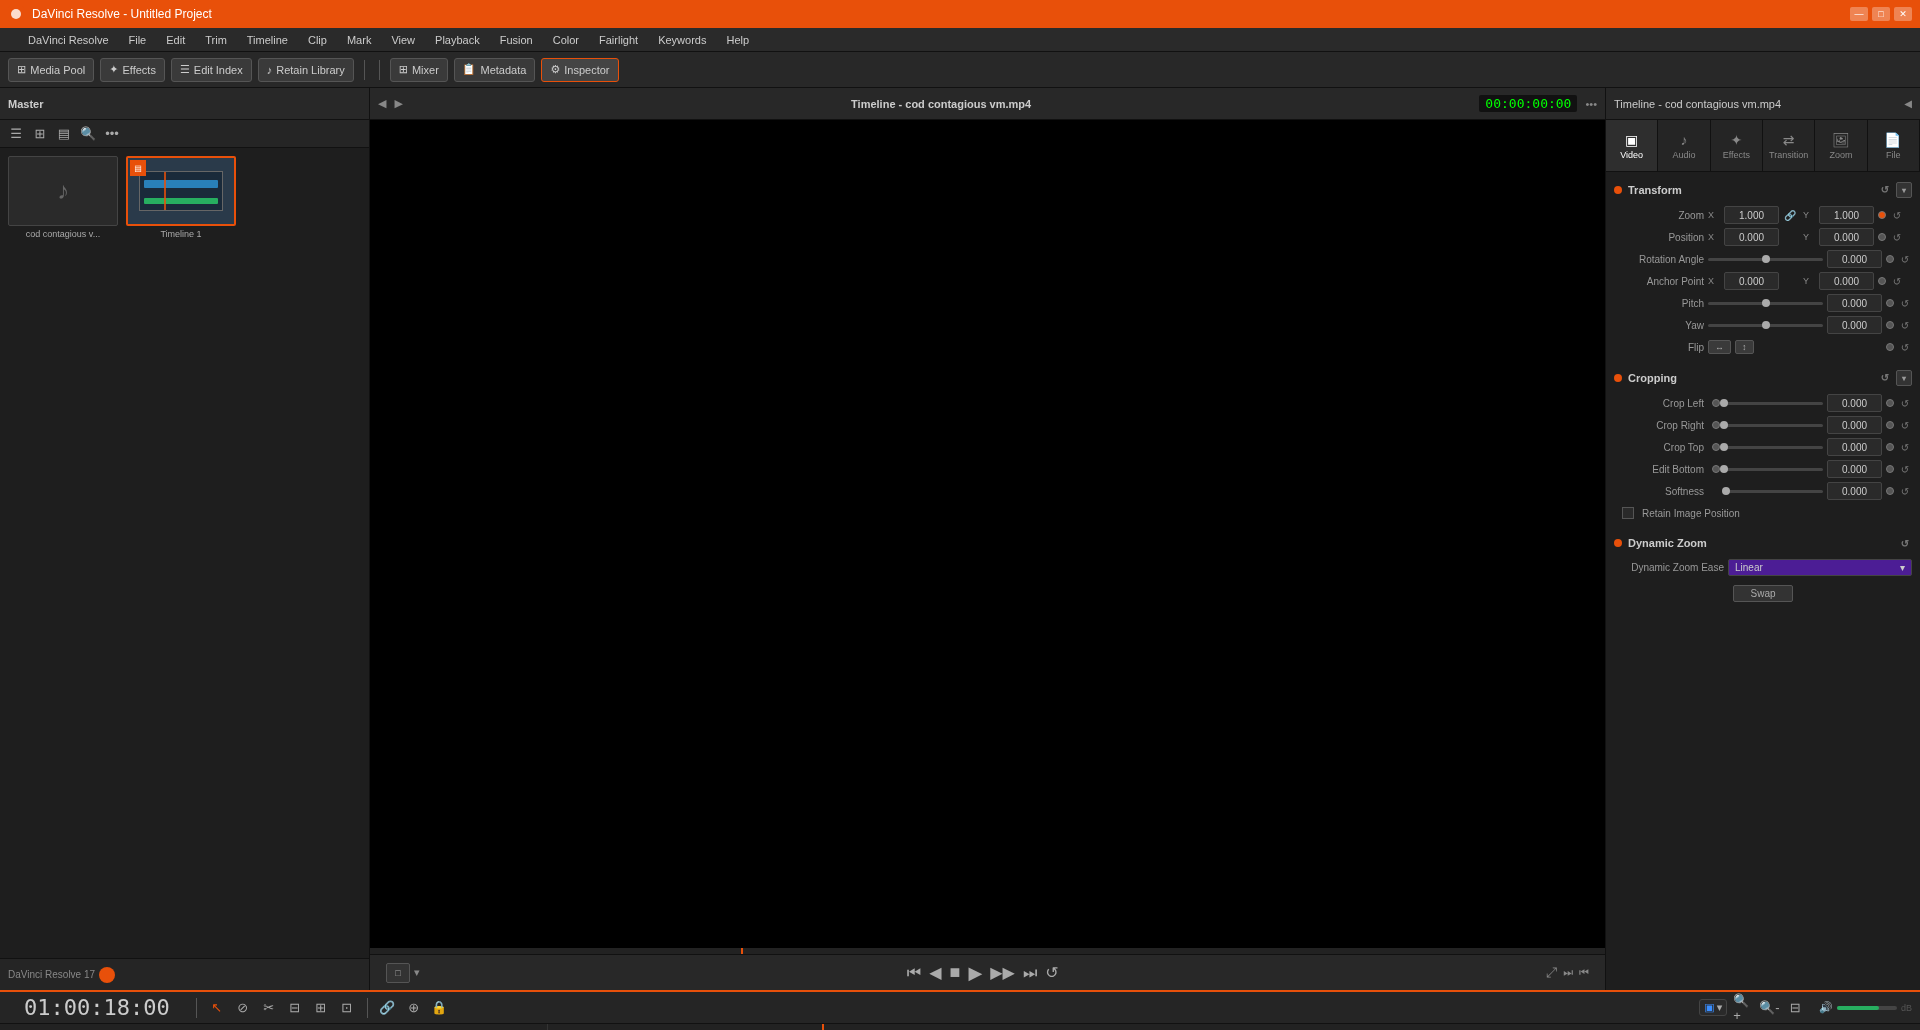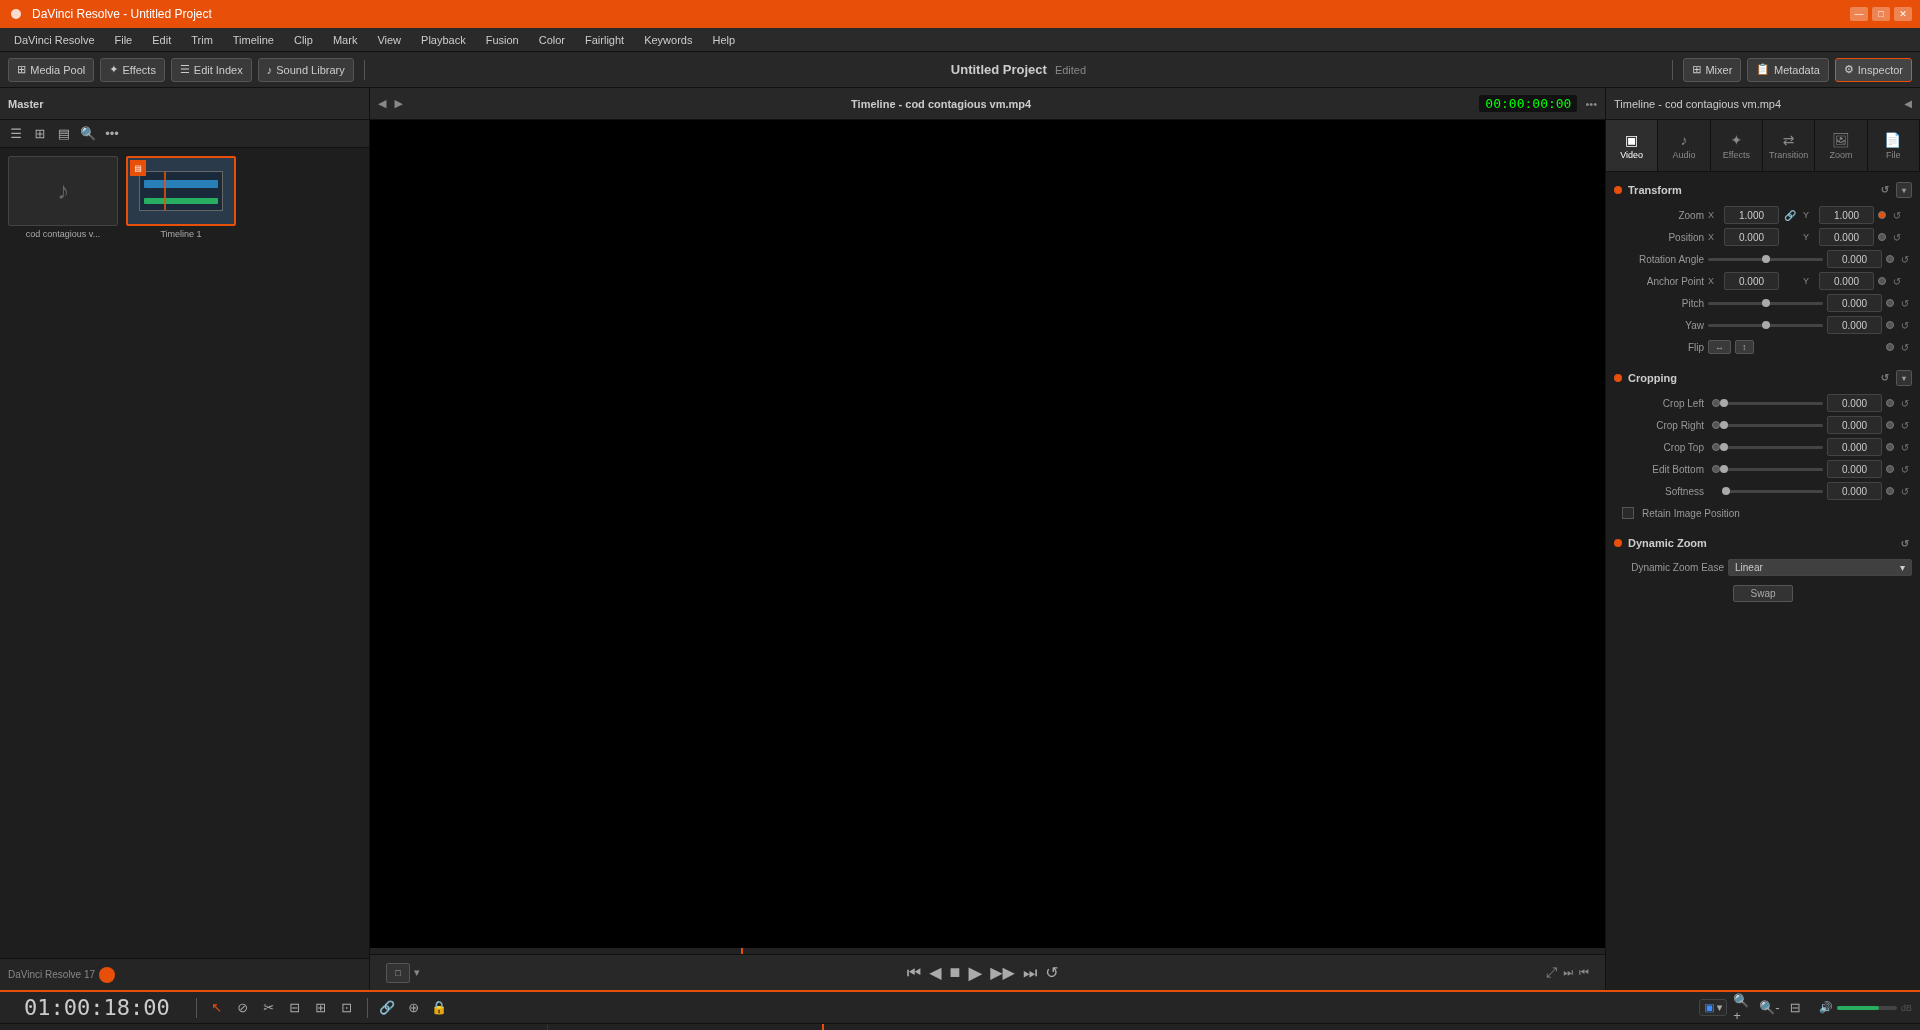--- a/index.html
+++ b/index.html
@@ -14,21 +14,21 @@
       padding: 0 8px;
       gap: 8px;
     }
 
     
     #menubar {
       background: #2a2a2a;
       height: 24px;
       display: flex;
       align-items: center;
-      padding: 0 4px;
+      padding: 0 18px;
       gap: 0;
       border-bottom: 1px solid #111;
     }
     .menu-item {
       padding: 0 10px;
       height: 24px;
       line-height: 24px;
       color: #ccc;
       font-size: 11px;
       cursor: pointer;
@@ -248,21 +248,21 @@
       position: relative;
     }
     .prop-slider-handle { width: 8px; height: 8px; background: #aaa; border-radius: 50%; position: absolute; top: -2.5px; transform: translateX(-50%); }
     .prop-dot { width: 8px; height: 8px; border-radius: 50%; background: #555; border: 1px solid #777; flex-shrink: 0; cursor: pointer; }
     .prop-dot.active { background: #e8500a; }
     .prop-action-btn { width: 16px; height: 16px; background: #333; border: 1px solid #555; border-radius: 2px; display: flex; align-items: center; justify-content: center; font-size: 8px; color: #999; cursor: pointer; }
     .xy-label { color: #888; font-size: 9px; min-width: 12px; }
     .link-btn { width: 16px; height: 16px; color: #888; font-size: 10px; cursor: pointer; display: flex; align-items: center; justify-content: center; }
     .prop-checkbox { width: 12px; height: 12px; border: 1px solid #555; background: #2a2a2a; }
     .flip-btn { background: #3a3a3a; border: 1px solid #555; color: #aaa; padding: 1px 6px; font-size: 9px; border-radius: 2px; cursor: pointer; }
-    .dropdown-val { background: #404040; border: 1px solid #444; color: #ccc; padding: 2px 6px; font-size: 10px; border-radius: 2px; flex: 1; display: flex; align-items: center; justify-content: space-between; cursor: pointer; }
+    .dropdown-val { background: #4c1d95; border: 1px solid #444; color: #ccc; padding: 2px 6px; font-size: 10px; border-radius: 2px; flex: 1; display: flex; align-items: center; justify-content: space-between; cursor: pointer; }
 
     
     #timeline {
       height: 240px;
       background: #1a1a1a;
       border-top: 2px solid #e8500a;
       display: flex;
       flex-direction: column;
     }
     #timeline-toolbar {
@@ -337,27 +337,23 @@
   <div class="toolbar-btn">
     <span>✦</span>
     <span>Effects</span>
   </div>
   <div class="toolbar-btn">
     <span>☰</span>
     <span>Edit Index</span>
   </div>
   <div class="toolbar-btn">
     <span>♪</span>
-    <span>Sound Library</span>
+    <span>Retain Library</span>
   </div>
   <div class="toolbar-sep"></div>
-  <div style="flex:1;display:flex;align-items:center;justify-content:center;gap:8px;">
-    <span style="color:#ccc;font-size:13px;font-weight:bold;">Untitled Project</span>
-    <span style="color:#888;font-size:11px;">Edited</span>
-  </div>
   <div class="toolbar-sep"></div>
   <div class="toolbar-btn">
     <span>⊞</span>
     <span>Mixer</span>
   </div>
   <div class="toolbar-btn">
     <span>📋</span>
     <span>Metadata</span>
   </div>
   <div class="toolbar-btn" style="background:#444;border-color:#e8500a;">

